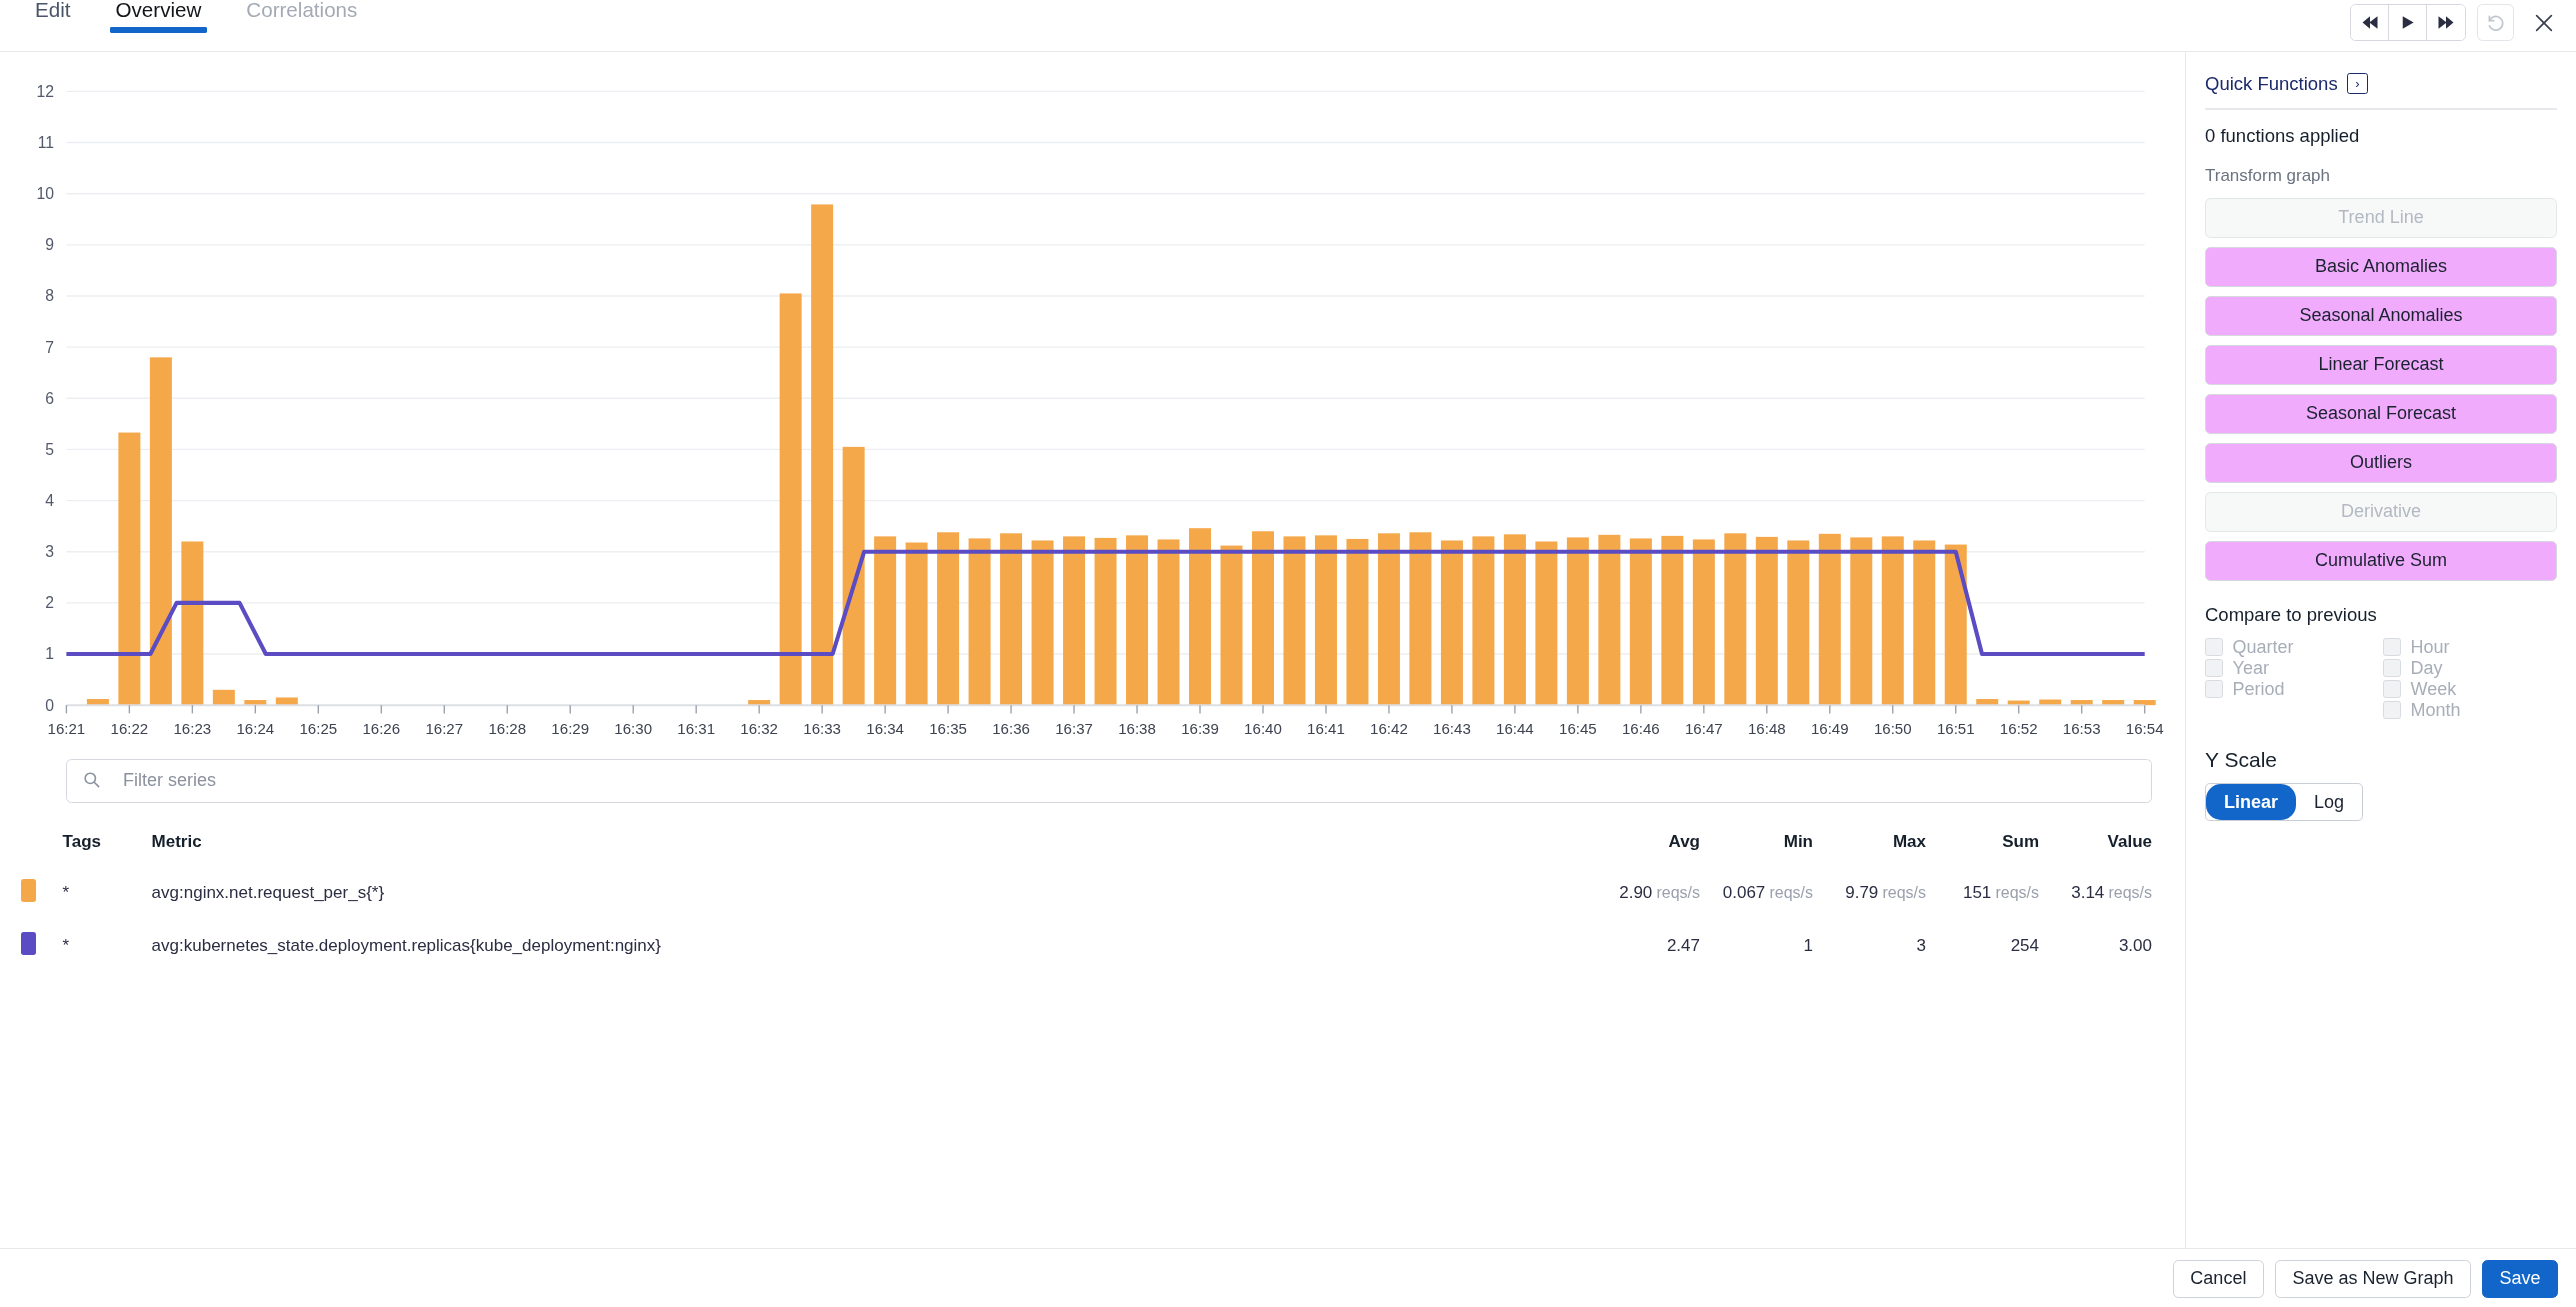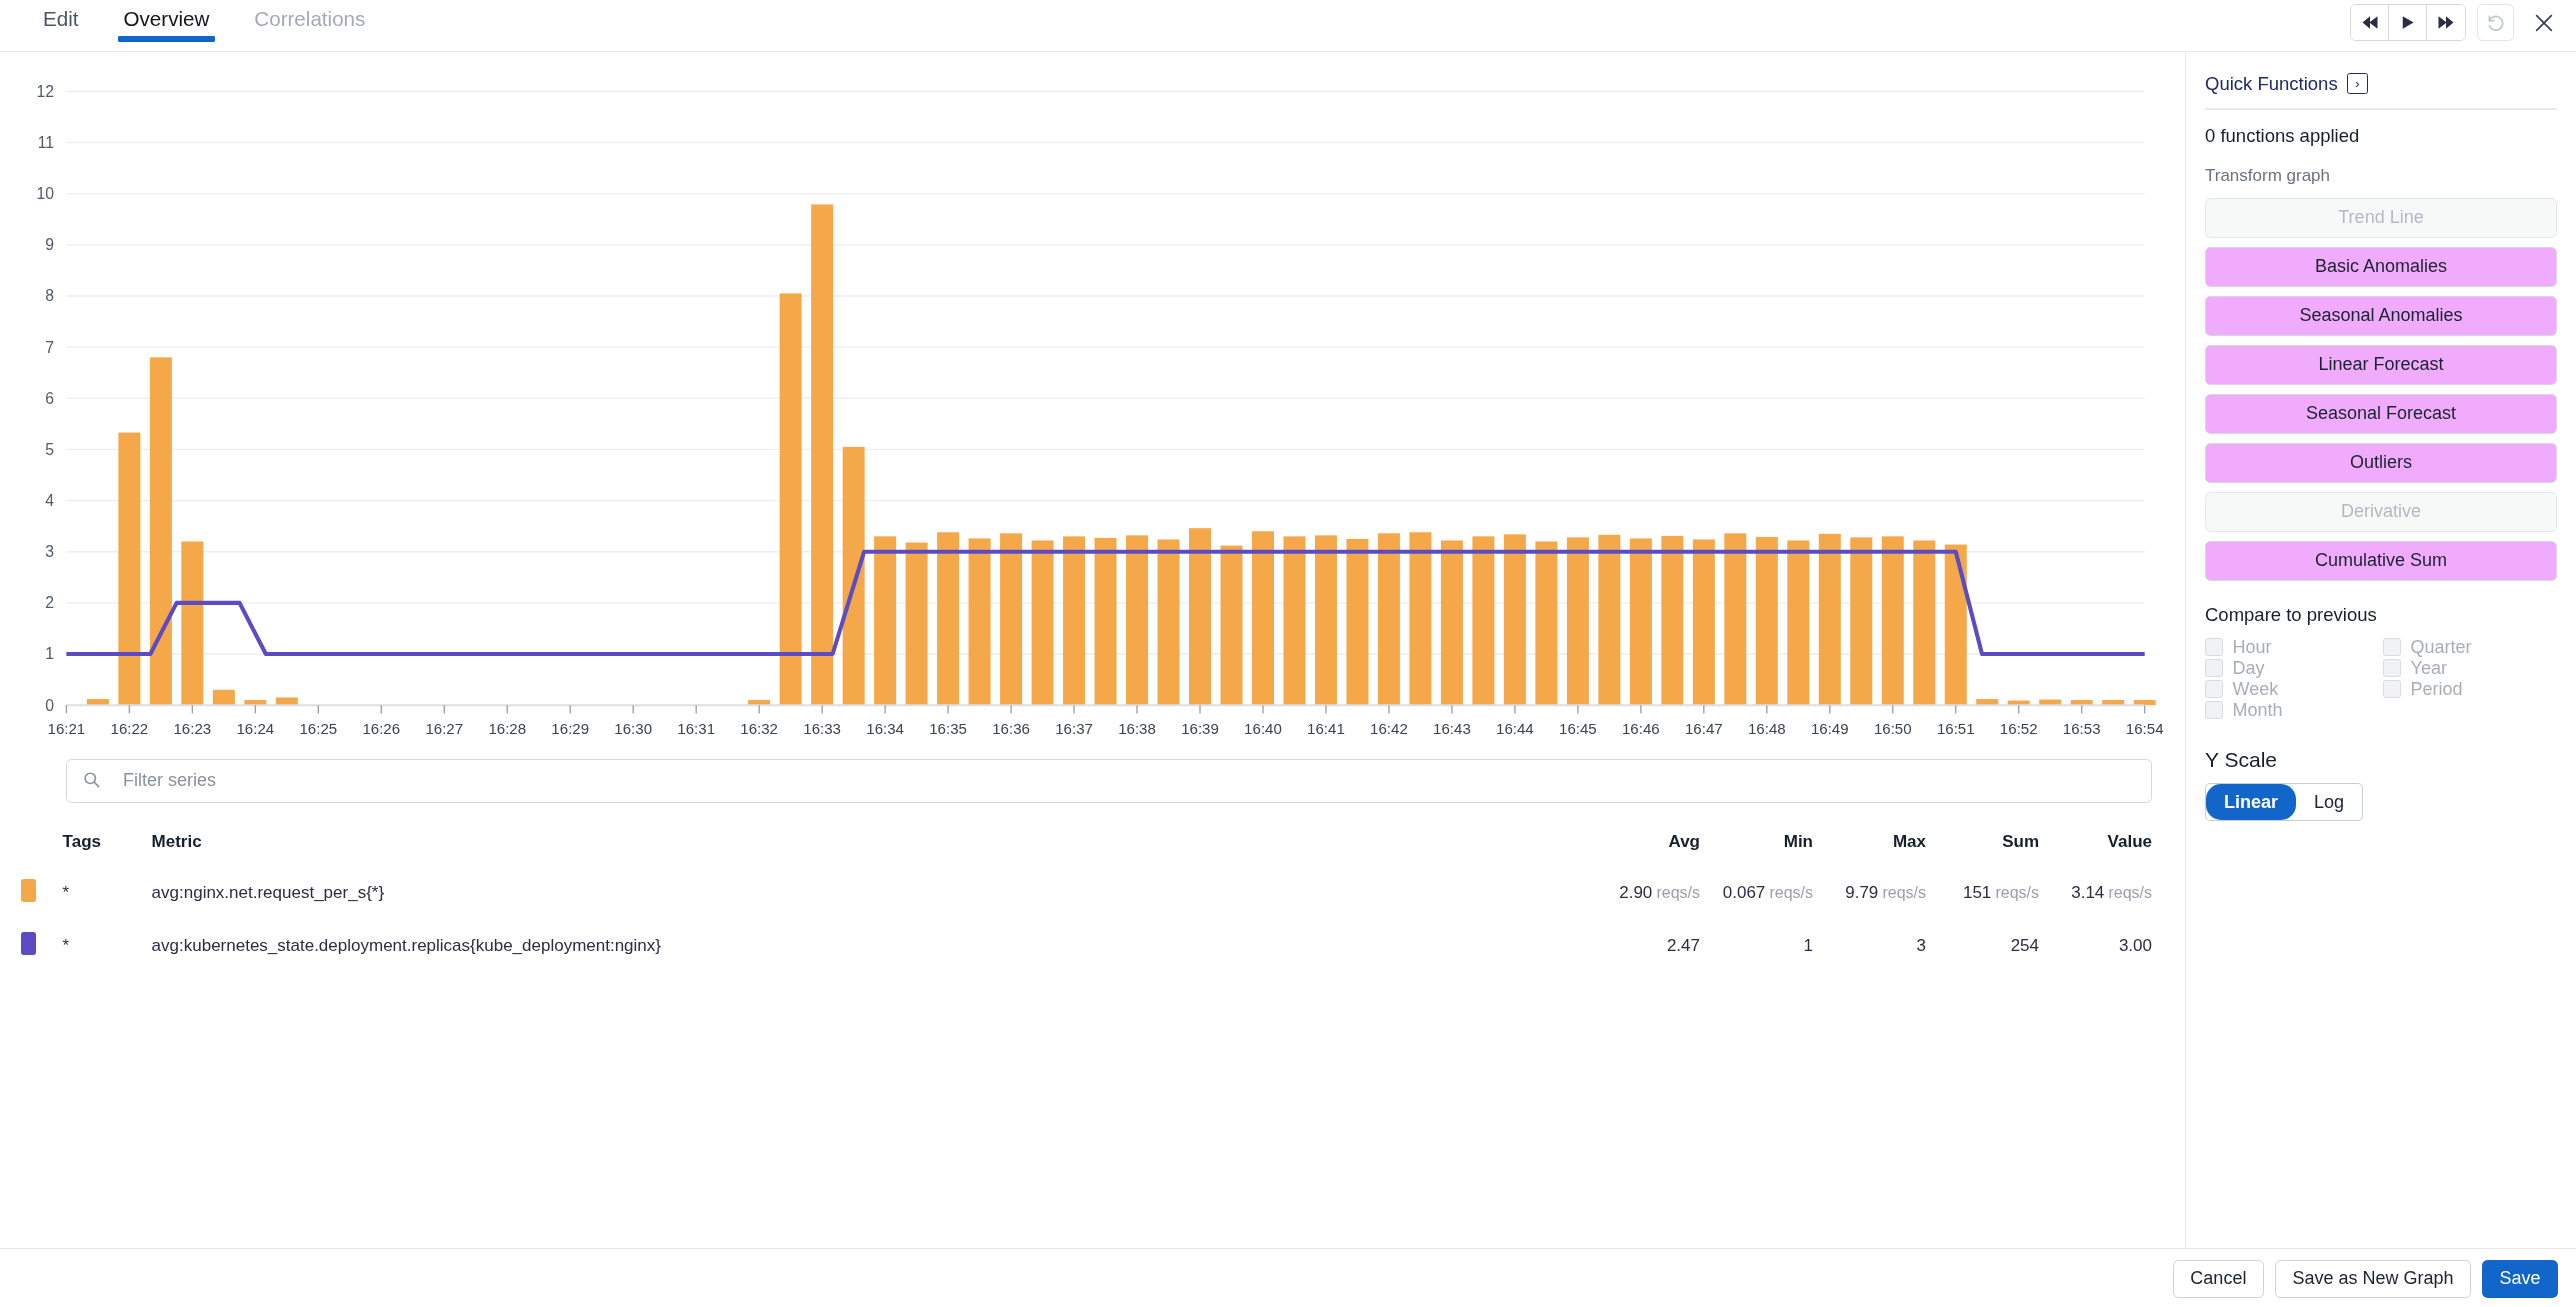--- a/index.html
+++ b/index.html
@@ -14,21 +14,21 @@
   .app { position: relative; width: 2576px; height: 1308px; display: flex; flex-direction: column; }
 
   
   .topbar {
     height: 52px;
     display: flex; align-items: flex-end;
     border-bottom: 1.4px solid #e8e8ec;
     position: relative;
     flex: 0 0 52px;
   }
-  .tabs { display: flex; align-items: center; height: 100%; padding-left: 28px; }
+  .tabs { display: flex; align-items: flex-start; height: 100%; padding-left: 20px; }
   .tab {
     font-size: 20.6px; padding: 0 15px 12.3px 15px; margin-right: 15px;
     color: #4a5568; position: relative; cursor: pointer; line-height: 1;
   }
   .tab.inactive-muted { color: #a4aab5; }
   .tab.active { color: #13151a; font-weight: 400; }
   .tab.active:after {
     content: ""; position: absolute; left: 9.6px; right: 9.6px; bottom: 0;
     height: 5.5px; background: #1266c9; border-radius: 1.4px;
   }
@@ -515,50 +515,50 @@
           <button class="qf-btn">Seasonal Anomalies</button>
           <button class="qf-btn">Linear Forecast</button>
           <button class="qf-btn">Seasonal Forecast</button>
           <button class="qf-btn">Outliers</button>
           <button class="qf-btn disabled">Derivative</button>
           <button class="qf-btn">Cumulative Sum</button>
         </div>
 
       <div class="cmp-title">Compare to previous</div>
       <div class="cmp-grid">
+        <div id="cmp-right">
+            <div class="cmp-item">
+              <span class="cmp-box"></span>
+              <span class="cmp-lbl">Quarter</span>
+            </div>
+            <div class="cmp-item">
+              <span class="cmp-box"></span>
+              <span class="cmp-lbl">Year</span>
+            </div>
+            <div class="cmp-item">
+              <span class="cmp-box"></span>
+              <span class="cmp-lbl">Period</span>
+            </div>
+          </div>
         <div id="cmp-left">
             <div class="cmp-item">
               <span class="cmp-box"></span>
               <span class="cmp-lbl">Hour</span>
             </div>
             <div class="cmp-item">
               <span class="cmp-box"></span>
               <span class="cmp-lbl">Day</span>
             </div>
             <div class="cmp-item">
               <span class="cmp-box"></span>
               <span class="cmp-lbl">Week</span>
             </div>
             <div class="cmp-item">
               <span class="cmp-box"></span>
               <span class="cmp-lbl">Month</span>
-            </div>
-          </div>
-        <div id="cmp-right">
-            <div class="cmp-item">
-              <span class="cmp-box"></span>
-              <span class="cmp-lbl">Quarter</span>
-            </div>
-            <div class="cmp-item">
-              <span class="cmp-box"></span>
-              <span class="cmp-lbl">Year</span>
-            </div>
-            <div class="cmp-item">
-              <span class="cmp-box"></span>
-              <span class="cmp-lbl">Period</span>
             </div>
           </div>
       </div>
 
       <div class="ys-title">Y Scale</div>
       <div class="seg">
         <div class="on">Linear</div>
         <div>Log</div>
       </div>
     </div>

